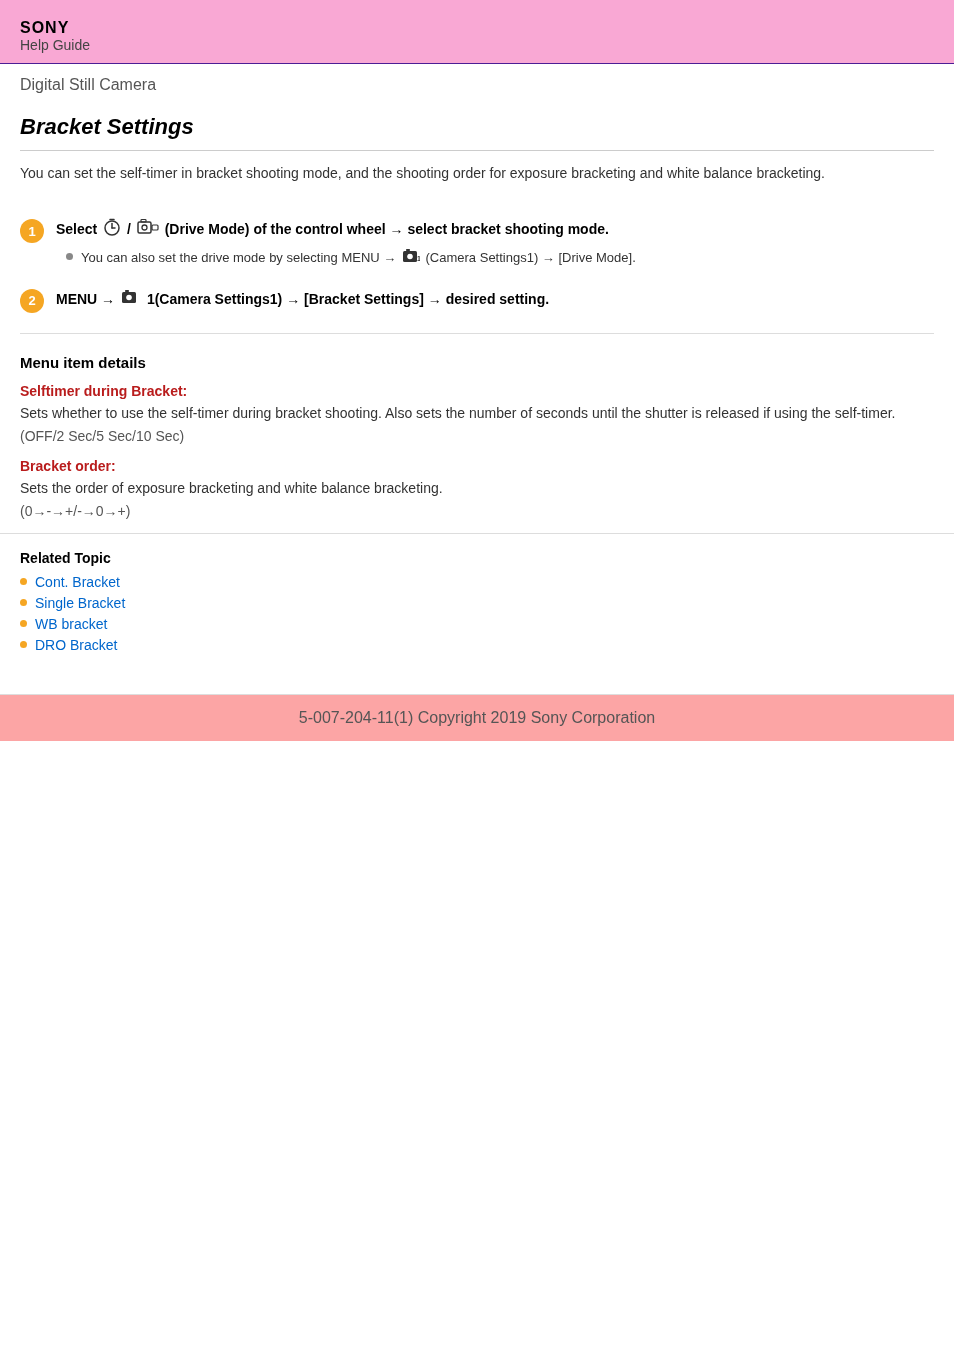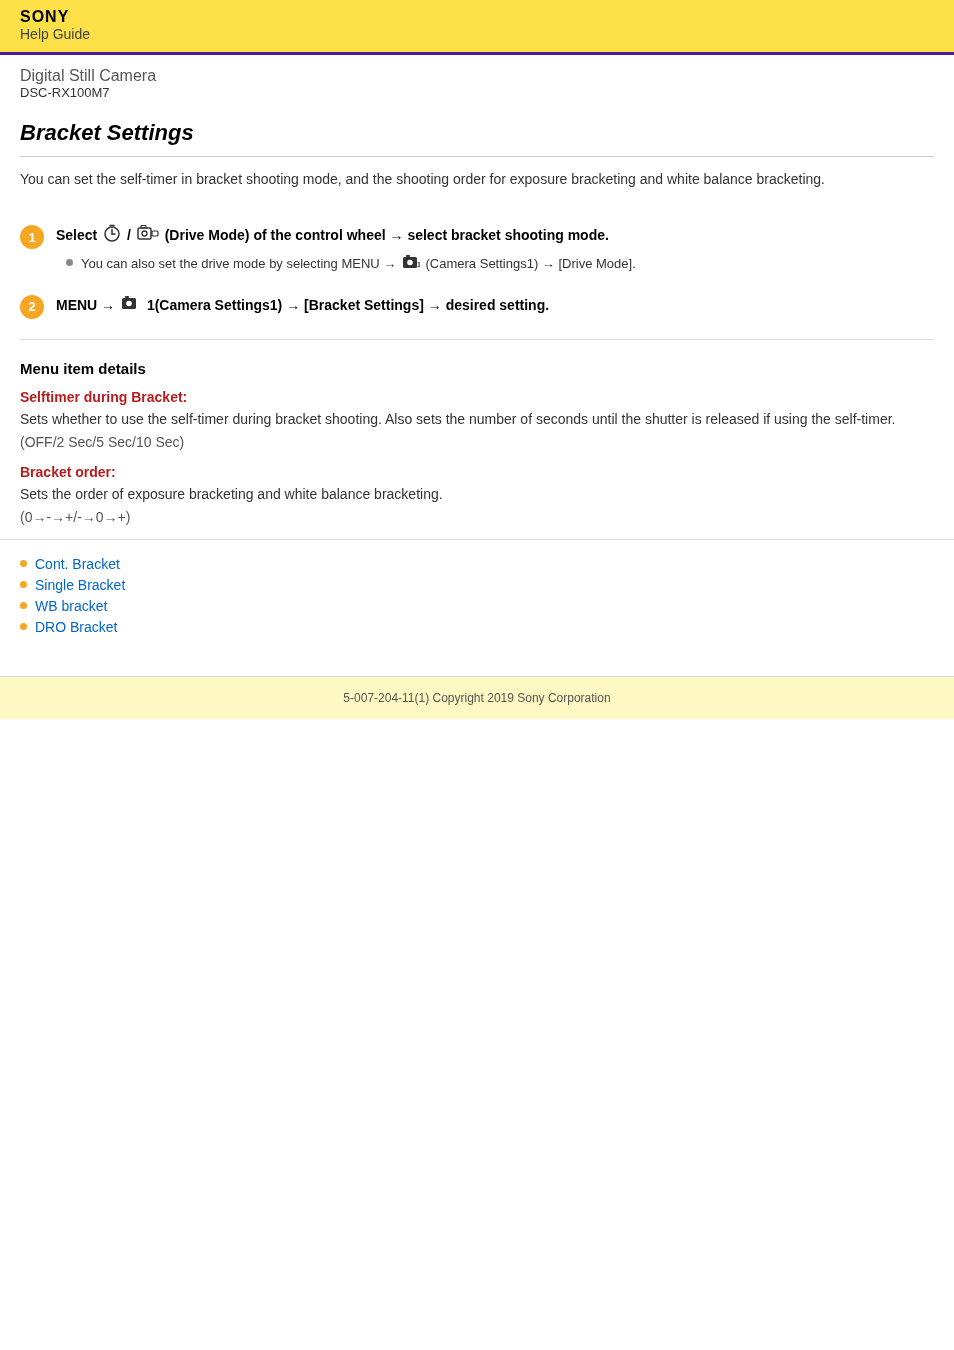--- a/index.html
+++ b/index.html
@@ -6,23 +6,23 @@
     body {
       font-family: Arial, Helvetica, sans-serif;
       font-size: 14px;
       color: #333;
       background: #fff;
       width: 954px;
     }
 
     
     .header {
-      background: #fde047;
-      border-bottom: 3px solid #4c1d95;
-      padding: 8px 20px 10px 20px;
+      background: #f9a8d4;
+      border-bottom: 1px solid #4c1d95;
+      padding: 19px 20px 10px 20px;
     }
     .header-sony {
       font-weight: bold;
       font-size: 16px;
       letter-spacing: 1px;
       color: #000;
       font-family: Arial, sans-serif;
     }
     .header-help {
       font-size: 14px;
@@ -189,25 +189,25 @@
     }
 
     .related-link {
       color: #0066cc;
       text-decoration: none;
       cursor: pointer;
     }
 
     
     .footer {
-      background: #fef9c3;
+      background: #fca5a5;
       border-top: 1px solid #ddd;
       text-align: center;
       padding: 14px;
-      font-size: 12px;
+      font-size: 16px;
       color: #555;
       margin-top: 20px;
     }
 
     
     .inline-svg {
       display: inline-block;
       vertical-align: middle;
       margin: 0 2px;
     }
@@ -215,21 +215,20 @@
 </head>
 <body>
 
 <div class="header">
   <div class="header-sony">SONY</div>
   <div class="header-help">Help Guide</div>
 </div>
 
 <div class="breadcrumb-section">
   <div class="breadcrumb-camera-type">Digital Still Camera</div>
-  <div class="breadcrumb-model">DSC-RX100M7</div>
 </div>
 
 <div class="main-content">
 
   <h1 class="page-title">Bracket Settings</h1>
 
   <p class="intro-text">You can set the self-timer in bracket shooting mode, and the shooting order for exposure bracketing and white balance bracketing.</p>
 
   <div class="step-container">
     <div class="step-number">1</div>
@@ -309,20 +308,21 @@
     <div>
       <div class="menu-item-title">Bracket order:</div>
       <div class="menu-item-desc">Sets the order of exposure bracketing and white balance bracketing.</div>
       <div class="menu-item-values">(0→-→+/-→0→+)</div>
     </div>
   </div>
 
 </div>
 
 <div class="related-section">
+  <div class="related-title">Related Topic</div>
   <ul class="related-list">
     <li>
       <div class="related-bullet"></div>
       <a class="related-link">Cont. Bracket</a>
     </li>
     <li>
       <div class="related-bullet"></div>
       <a class="related-link">Single Bracket</a>
     </li>
     <li>

